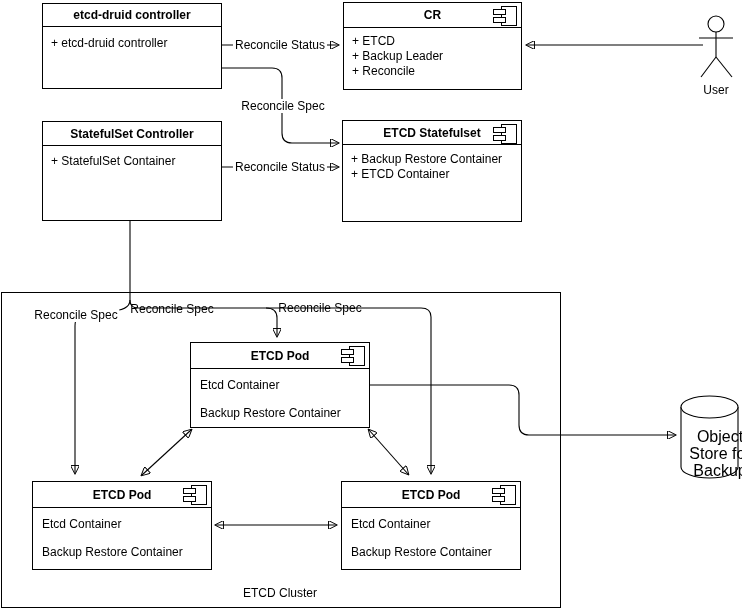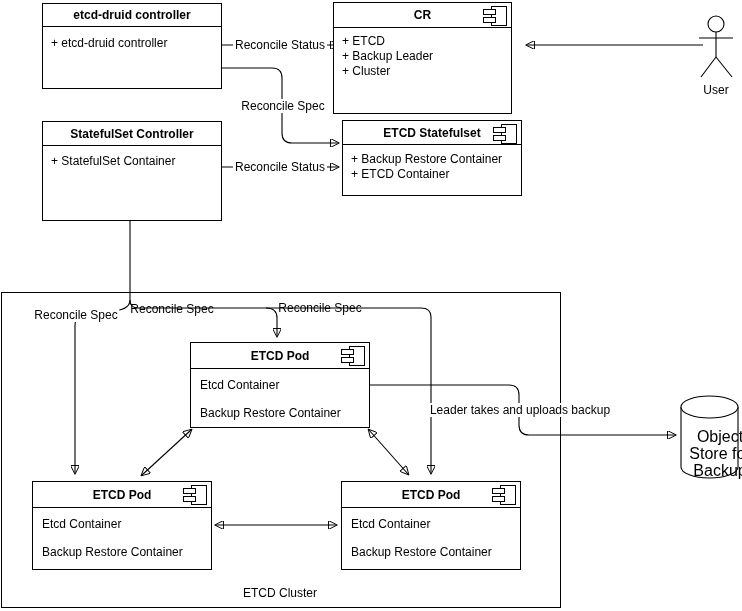--- a/index.html
+++ b/index.html
@@ -93,46 +93,46 @@
 
   <div class="node" style="left:42px;top:3px;width:180px;height:86px">
     <div class="node-title" style="height:23px">
       <span>etcd-druid controller</span>
     </div>
     <div class="class-body" style="padding-top:8px">
       <div class="class-line">+ etcd-druid controller</div>
     </div>
   </div>
 
-  <div class="node" style="left:333px;top:2px;width:179px;height:112px">
+  <div class="node" style="left:343px;top:2px;width:179px;height:88px">
     <div class="node-title" style="height:25px">
       <span>CR</span>
       <svg class="comp-icon" width="24" height="20" viewBox="0 0 24 20">
         <rect x="8.5" y="0.5" width="15" height="19"></rect>
         <rect x="0.5" y="3.5" width="12" height="5"></rect>
         <rect x="0.5" y="11.5" width="12" height="5"></rect>
       </svg>
     </div>
     <div class="class-body" style="padding-top:5px">
       <div class="class-line">+ ETCD</div>
       <div class="class-line">+ Backup Leader</div>
-      <div class="class-line">+ Cluster</div>
+      <div class="class-line">+ Reconcile</div>
     </div>
   </div>
 
   <div class="node" style="left:42px;top:121px;width:180px;height:100px">
     <div class="node-title" style="height:24px">
       <span>StatefulSet Controller</span>
     </div>
     <div class="class-body" style="padding-top:7px">
       <div class="class-line">+ StatefulSet Container</div>
     </div>
   </div>
 
-  <div class="node" style="left:342px;top:120px;width:180px;height:76px">
+  <div class="node" style="left:342px;top:120px;width:180px;height:102px">
     <div class="node-title" style="height:24px">
       <span>ETCD Statefulset</span>
       <svg class="comp-icon" width="24" height="20" viewBox="0 0 24 20">
         <rect x="8.5" y="0.5" width="15" height="19"></rect>
         <rect x="0.5" y="3.5" width="12" height="5"></rect>
         <rect x="0.5" y="11.5" width="12" height="5"></rect>
       </svg>
     </div>
     <div class="class-body" style="padding-top:6px">
       <div class="class-line">+ Backup Restore Container</div>
@@ -184,21 +184,20 @@
       <div class="pod-line">Backup Restore Container</div>
     </div>
   </div>
 
   <div class="elabel bg" style="left:280px;top:38px">Reconcile Status</div>
   <div class="elabel bg" style="left:283px;top:99px">Reconcile Spec</div>
   <div class="elabel bg" style="left:280px;top:160px">Reconcile Status</div>
   <div class="elabel bg" style="left:76px;top:308px">Reconcile Spec</div>
   <div class="elabel" style="left:172px;top:302px">Reconcile Spec</div>
   <div class="elabel" style="left:320px;top:301px">Reconcile Spec</div>
-  <div class="elabel bg" style="left:520px;top:403px">Leader takes and uploads backup</div>
 
   <div class="elabel" style="left:280px;top:586px">ETCD Cluster</div>
   <div class="elabel" style="left:716px;top:83px">User</div>
   <div id="datastore-label">Object
 Store for
 Backup</div>
 
 </div>
 
 </body></html>

